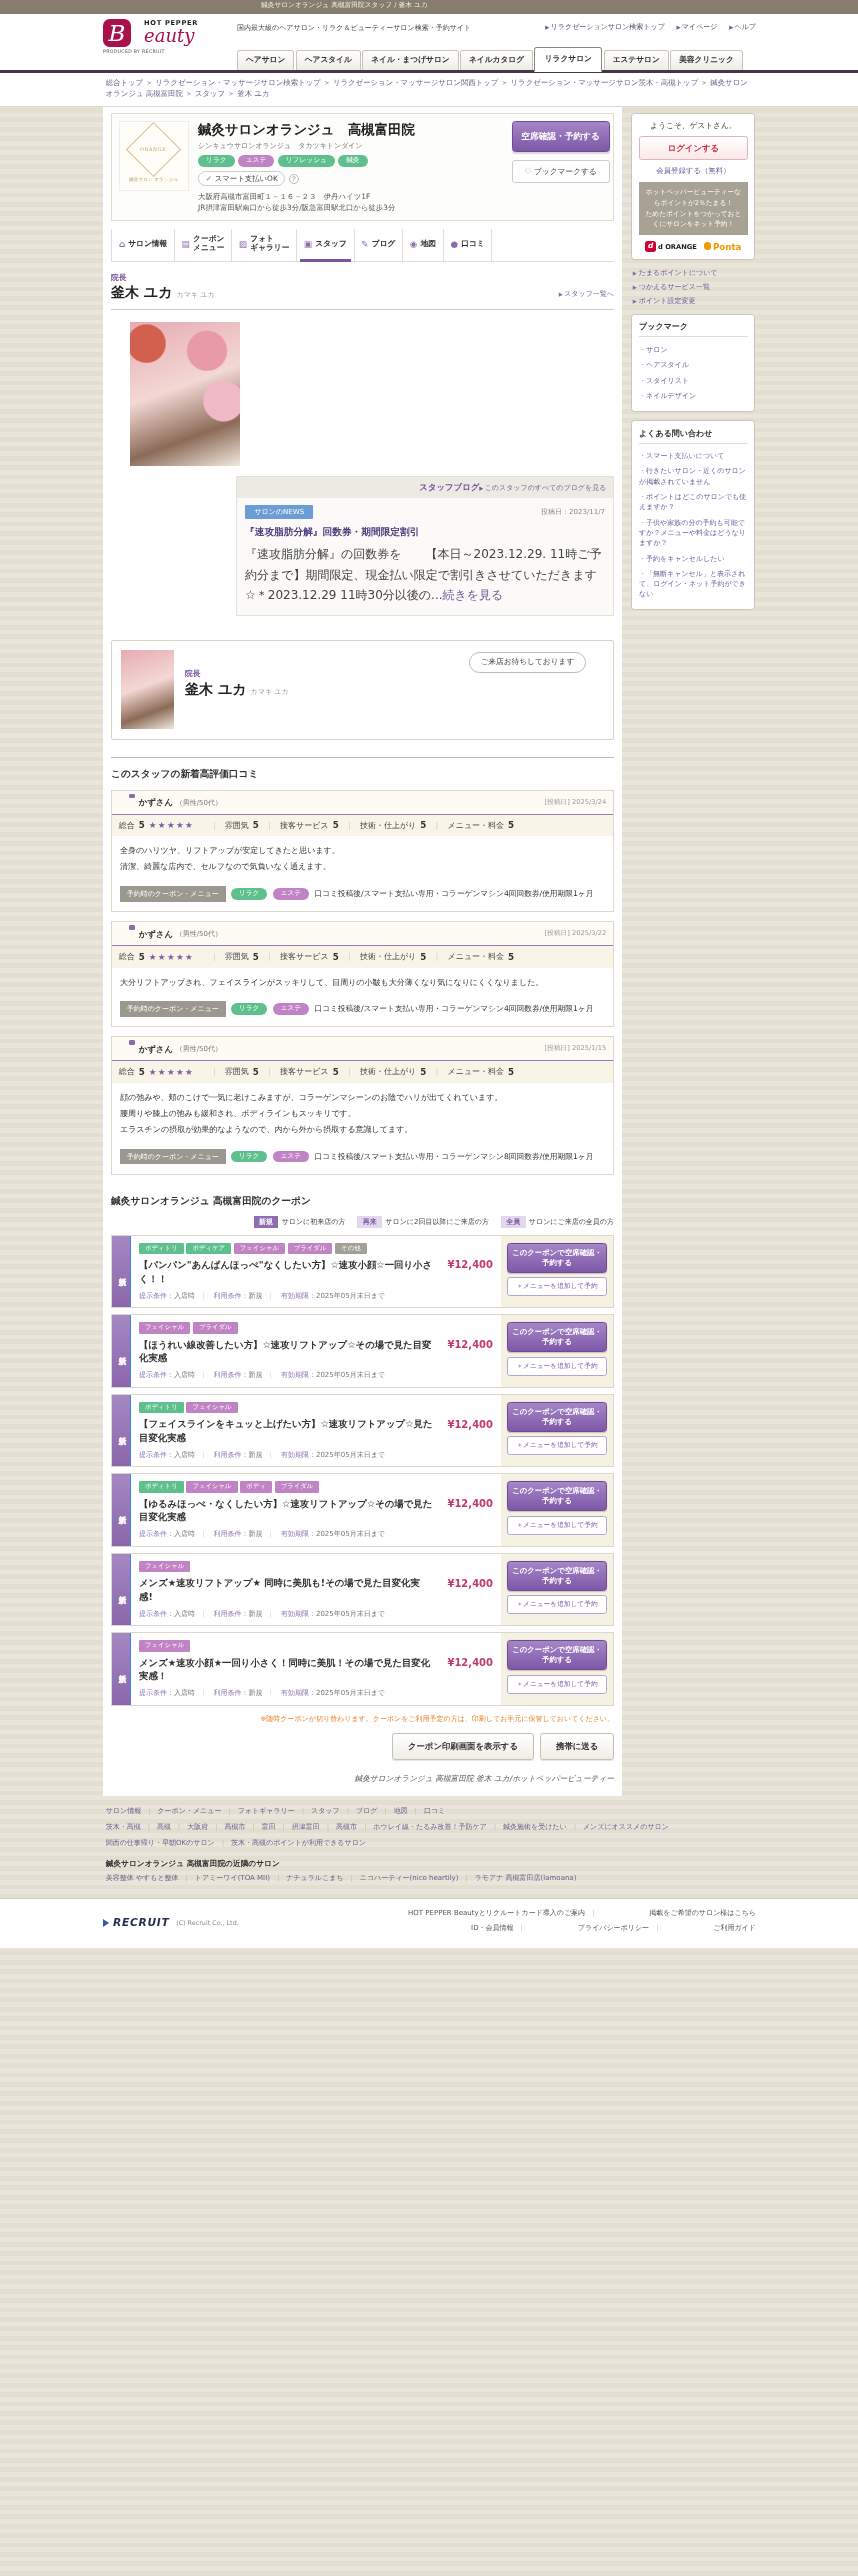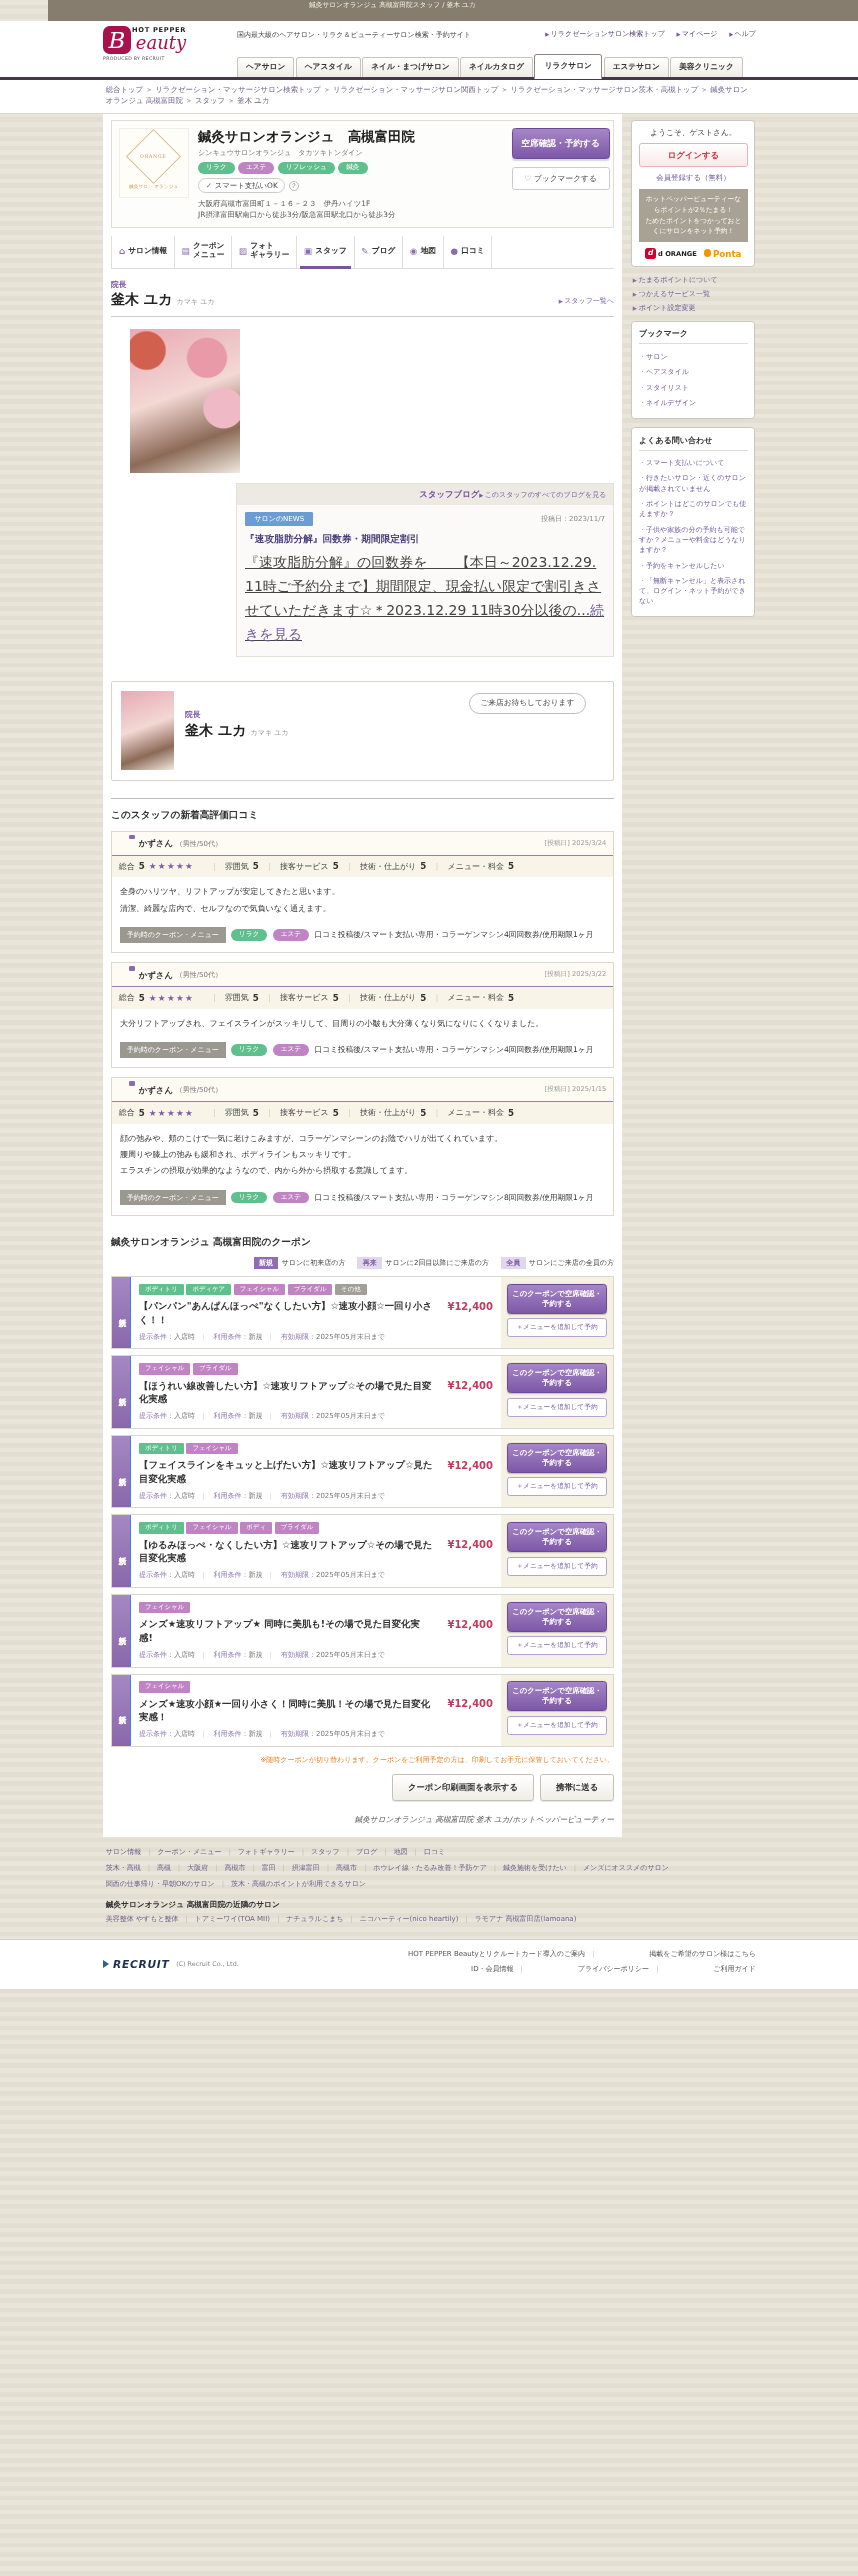--- a/index.html
+++ b/index.html
@@ -1,27 +1,27 @@
 <!DOCTYPE html>
 <html style="font-size:10.7px"><head>
 <meta charset="utf-8">
 <style>
   * { margin:0; padding:0; box-sizing:border-box; }
   body { width:859px; font-family:"DejaVu Sans","Liberation Sans",sans-serif; color:#333;
          background:repeating-linear-gradient(180deg,#e9e5da 0 4.7px,#e2ded2 4.7px 9.4px); }
-  .titlebar { height:21px; background:#877d6e; color:#f4f1ea; font-size:6.7px; line-height:10.7px; padding-left:261px;
-              white-space:nowrap; overflow:hidden;margin-left:48px; }
+  .titlebar { height:14px; background:#877d6e; color:#f4f1ea; font-size:6.7px; line-height:10.7px; padding-left:261px;
+              white-space:nowrap; overflow:hidden; }
   .header-band { background:#fff; }
   .wrap { width:653px; margin:0 auto; }
   .hdr { display:flex; padding:5.3px 0 0 0; height:56px; background:#fff; }
   .logo-block { width:134px; }
   .logo-row { display:flex; align-items:flex-start; }
   .bmark { width:28px; height:28px; background:#a9114c; color:#fff; border-radius:6.7px; font-family:"DejaVu Serif",serif;
            font-size:23px; text-align:center; line-height:28px; font-style:italic; }
-  .brand-txt { margin-left:1px;text-align:right; }
+  .brand-txt { margin-left:13px; }
   .brand-top { font-size:6.7px; font-weight:bold; color:#222; letter-spacing:0.7px; }
   .brand-main { font-family:"DejaVu Serif",serif; font-style:italic; font-size:18px; color:#a9114c; line-height:17.4px; }
   .produced { font-size:4.7px; color:#555; margin-top:1.3px; letter-spacing:0.3px; }
   .hdr-right { flex:1; position:relative; }
   .tagline { font-size:7px; color:#444; position:absolute; left:0; top:4px; }
   .toplinks { position:absolute; right:0; top:2.7px; font-size:7px; }
   .toplinks span.lk { color:#554a6e; margin-left:9.4px; cursor:pointer; }
   .toplinks .ic { color:#7a569e; font-size:5.3px; margin-right:1.3px; }
   .navtabs { position:absolute; left:0; bottom:0; display:flex; align-items:flex-end; }
   .ntab { border:0.7px solid #c9c4ba; border-bottom:none; background:linear-gradient(#fff,#efece6); font-size:7.7px;
@@ -85,21 +85,21 @@
   
   .blogbox { margin:10.7px 0 0 125px; border:0.7px solid #e5e1d8; }
   .bloghead { background:#edeae4; padding:4.7px 6.7px; display:flex; justify-content:flex-end; align-items:center; }
   .bloghead .bt { color:#7a4f9e; font-weight:bold; font-size:8.4px; }
   .bloghead .see { font-size:7px; color:#6f5b9e; cursor:pointer; }
   .bloghead .see .ic { font-size:5.3px; margin-right:1.3px; }
   .blogbody { background:#fbfaf8; padding:6.7px 8px 9.4px; position:relative; }
   .newsbadge { display:inline-block; background:#6b9dd4; color:#fff; font-size:7px; padding:2px 9.4px; border-radius:1.3px; cursor:pointer; }
   .blogdate { position:absolute; right:8px; top:9.4px; font-size:7px; color:#888; }
   .blogtitle { color:#4a3f7c; font-weight:bold; font-size:9.7px; margin:6.7px 0 5.3px; cursor:pointer; }
-  .blogtext { font-size:14px; color:#444; line-height:1.7;text-decoration:underline; }
+  .blogtext { font-size:12px; color:#444; line-height:1.7; }
   .morelink { color:#6f5b9e; cursor:pointer; }
 
   
   .greet { border:0.7px solid #d8d4ca; border-radius:2px; margin-top:24px; padding:9.4px; display:flex; position:relative; background:#fff; }
   .gphoto { width:53px; height:79px; flex:none;
      background:linear-gradient(160deg,#e7aab4 0%,#f3d8d4 45%,#8c6a57 75%,#f0e9df 100%); }
   .ginfo { margin-left:10.7px; padding-top:19px; }
   .gbubble { position:absolute; right:27px; top:10.7px; border:0.7px solid #bbb; border-radius:10.7px; padding:4.7px 10.7px; font-size:7.7px; color:#444; background:#fff; }
 
   

